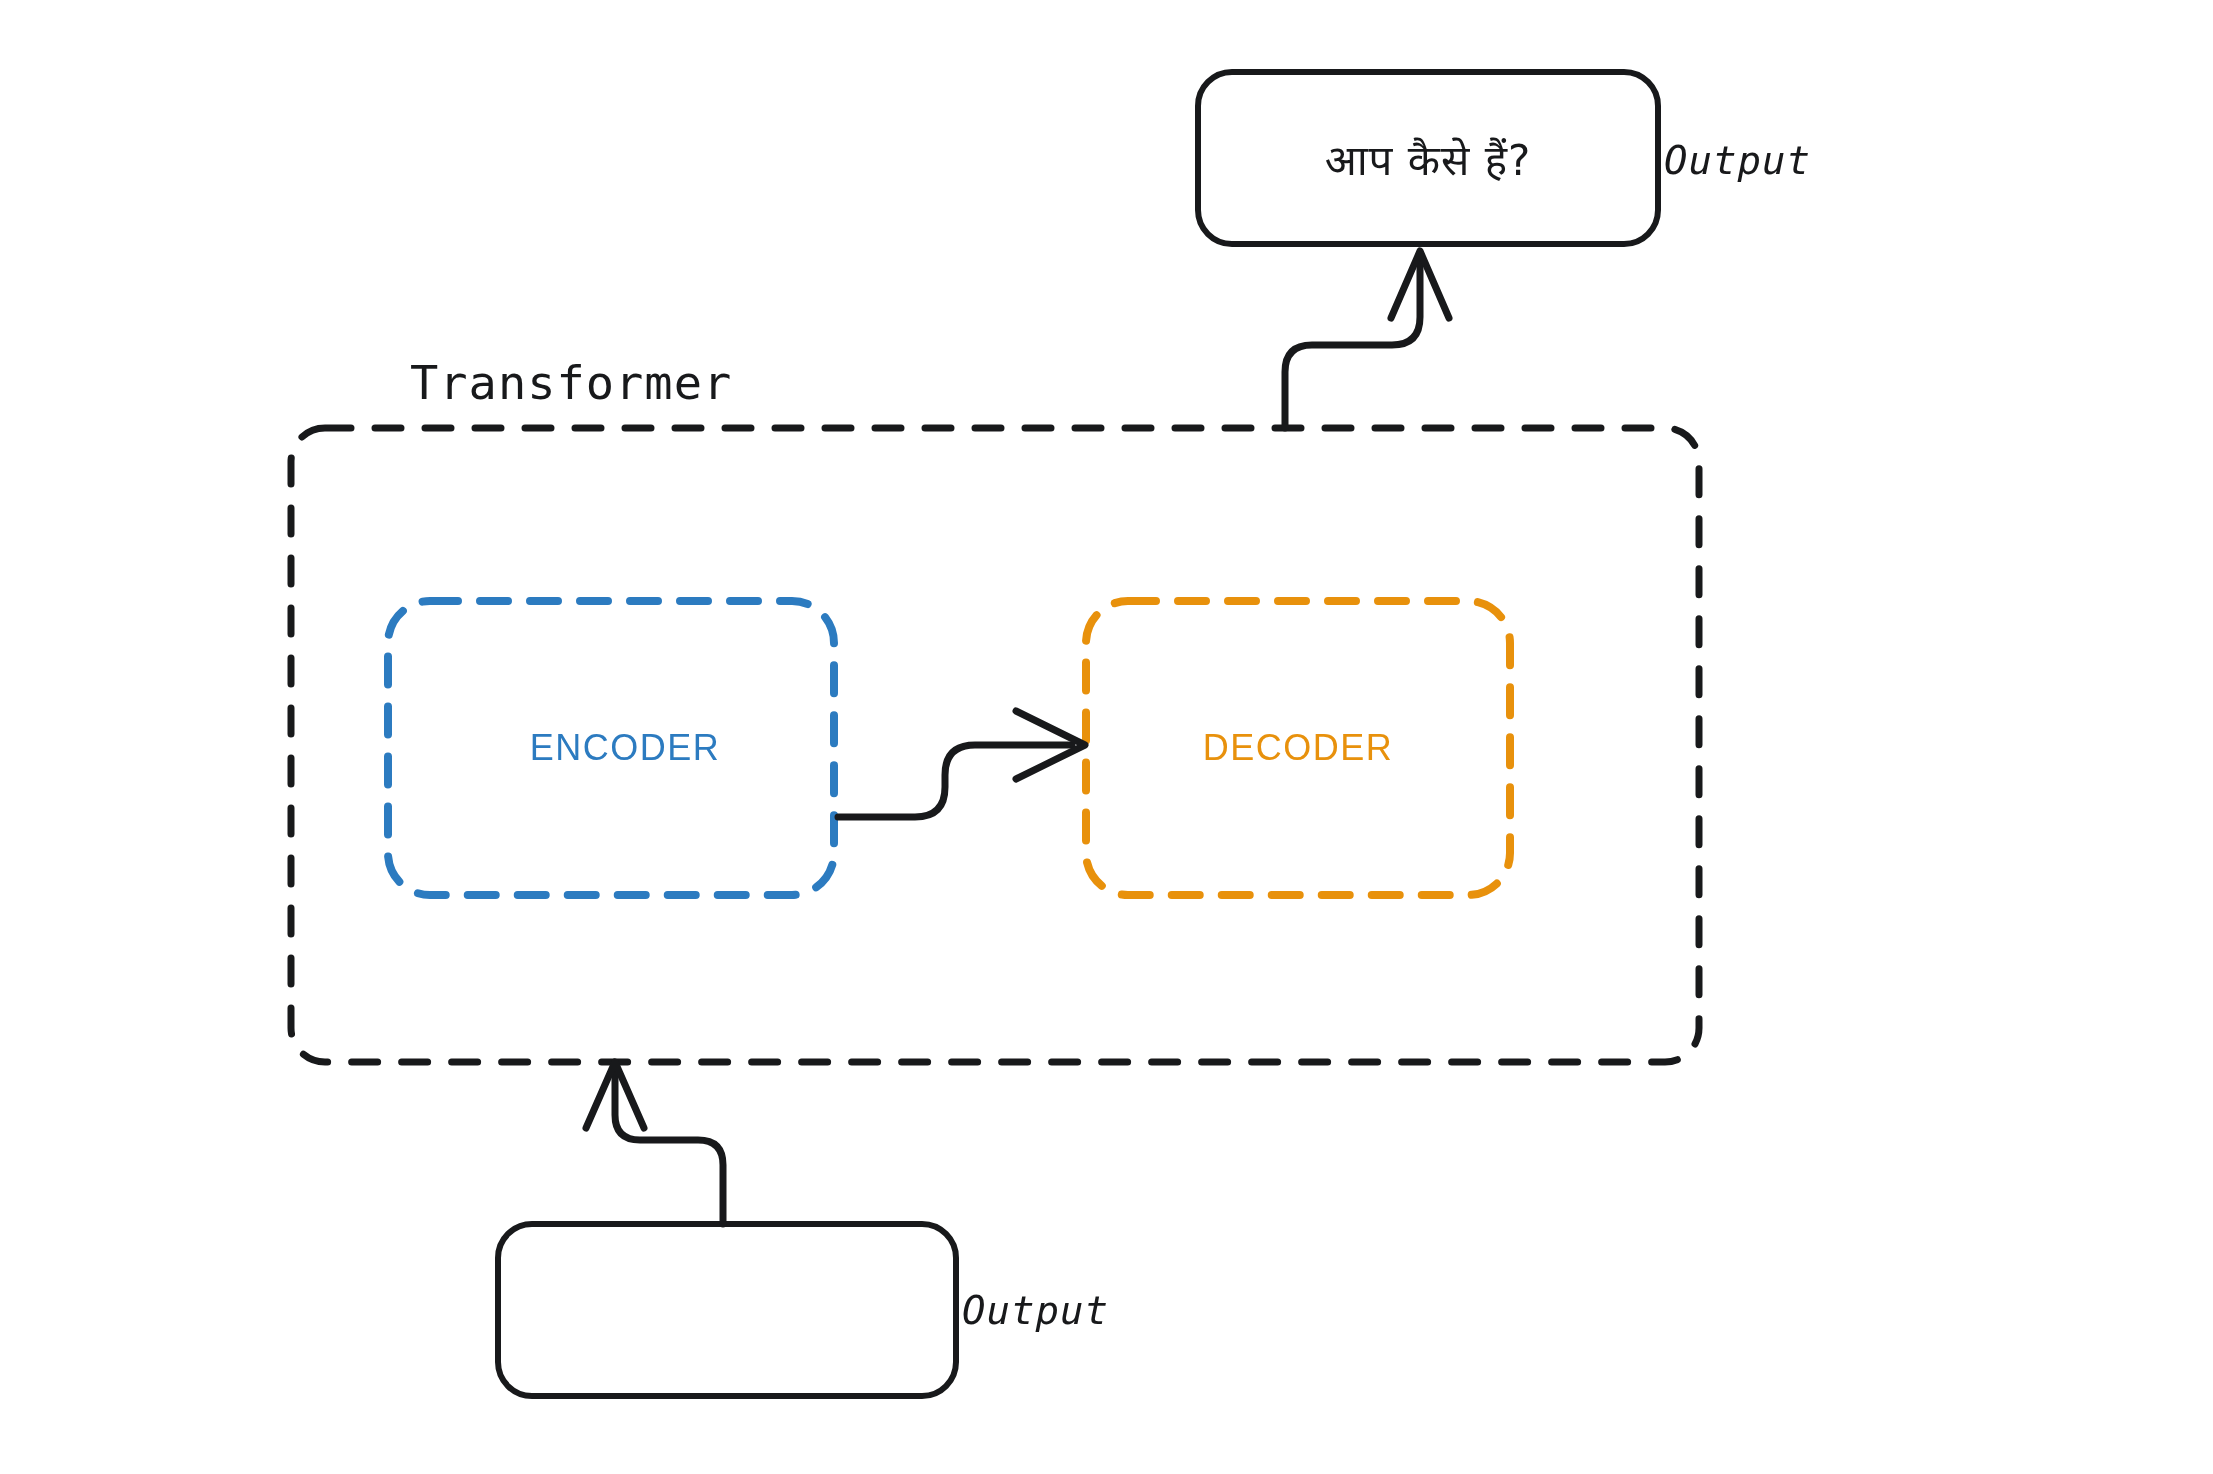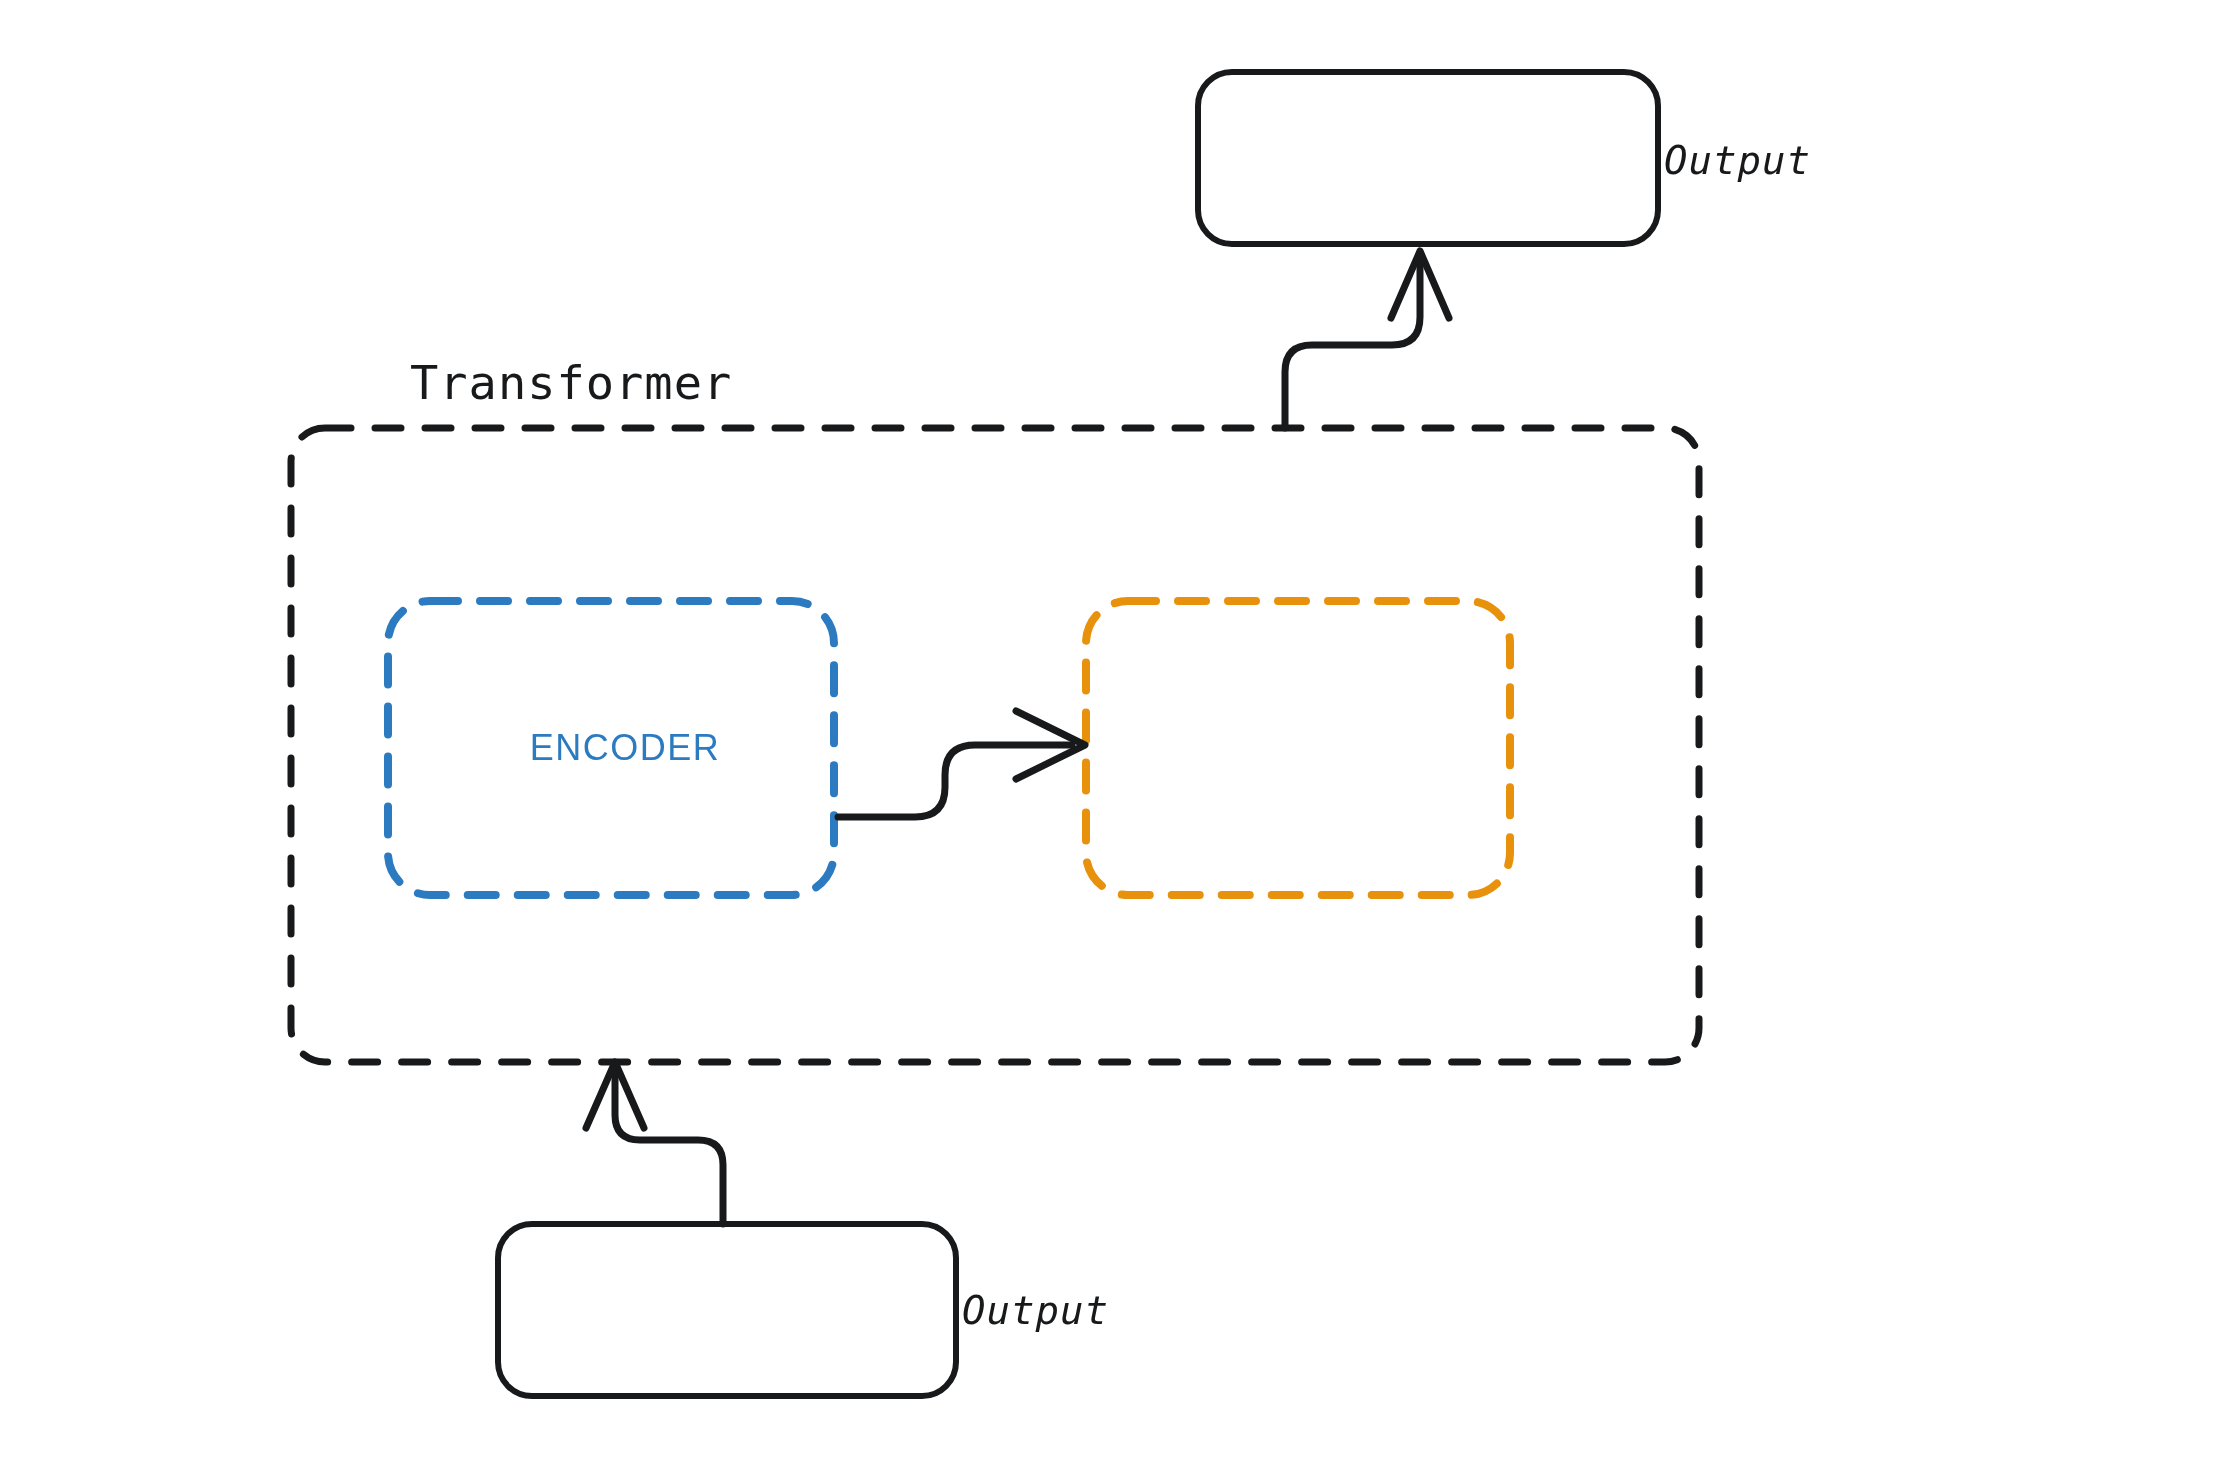--- a/index.html
+++ b/index.html
@@ -85,24 +85,26 @@
     <path d="M 723 1224 L 723 1165 Q 723 1140 698 1140 L 640 1140 Q 615 1140 615 1115 L 615 1072" fill="none" stroke="#18191b" stroke-width="7" stroke-linecap="round"></path>
     <path d="M 586 1128 L 615 1062 L 644 1128" fill="none" stroke="#18191b" stroke-width="7" stroke-linecap="round" stroke-linejoin="round"></path>
 
     <path d="M 838 817 L 915 817 Q 945 817 945 787 L 945 775 Q 945 745 975 745 L 1072 745" fill="none" stroke="#18191b" stroke-width="7" stroke-linecap="round"></path>
     <path d="M 1016 711 L 1085 745 L 1016 779" fill="none" stroke="#18191b" stroke-width="7" stroke-linecap="round" stroke-linejoin="round"></path>
 
     <path d="M 1285 428 L 1285 372 Q 1285 345 1312 345 L 1392 345 Q 1420 345 1420 317 L 1420 262" fill="none" stroke="#18191b" stroke-width="7" stroke-linecap="round"></path>
     <path d="M 1391 318 L 1420 251 L 1449 318" fill="none" stroke="#18191b" stroke-width="7" stroke-linecap="round" stroke-linejoin="round"></path>
   </svg>
 
+  <div class="node-label hindi-text" style="left:1198px; top:72px; width:460px; height:172px;">आप कैसे हैं?</div>
 
   <div class="node-label side-label" style="left:1664px; top:132px; width:200px; height:56px; justify-content:flex-start;">Output</div>
 
   <div class="node-label container-label" style="left:410px; top:356px; width:300px; height:52px; justify-content:flex-start;">Transformer</div>
 
   <div class="node-label block-label encoder-label" style="left:402px; top:601px; width:446px; height:294px;">ENCODER</div>
 
+  <div class="node-label block-label decoder-label" style="left:1086px; top:601px; width:424px; height:294px;">DECODER</div>
 
 
   <div class="node-label side-label" style="left:962px; top:1282px; width:200px; height:56px; justify-content:flex-start;">Output</div>
 
 </div>
 
 </body></html>

